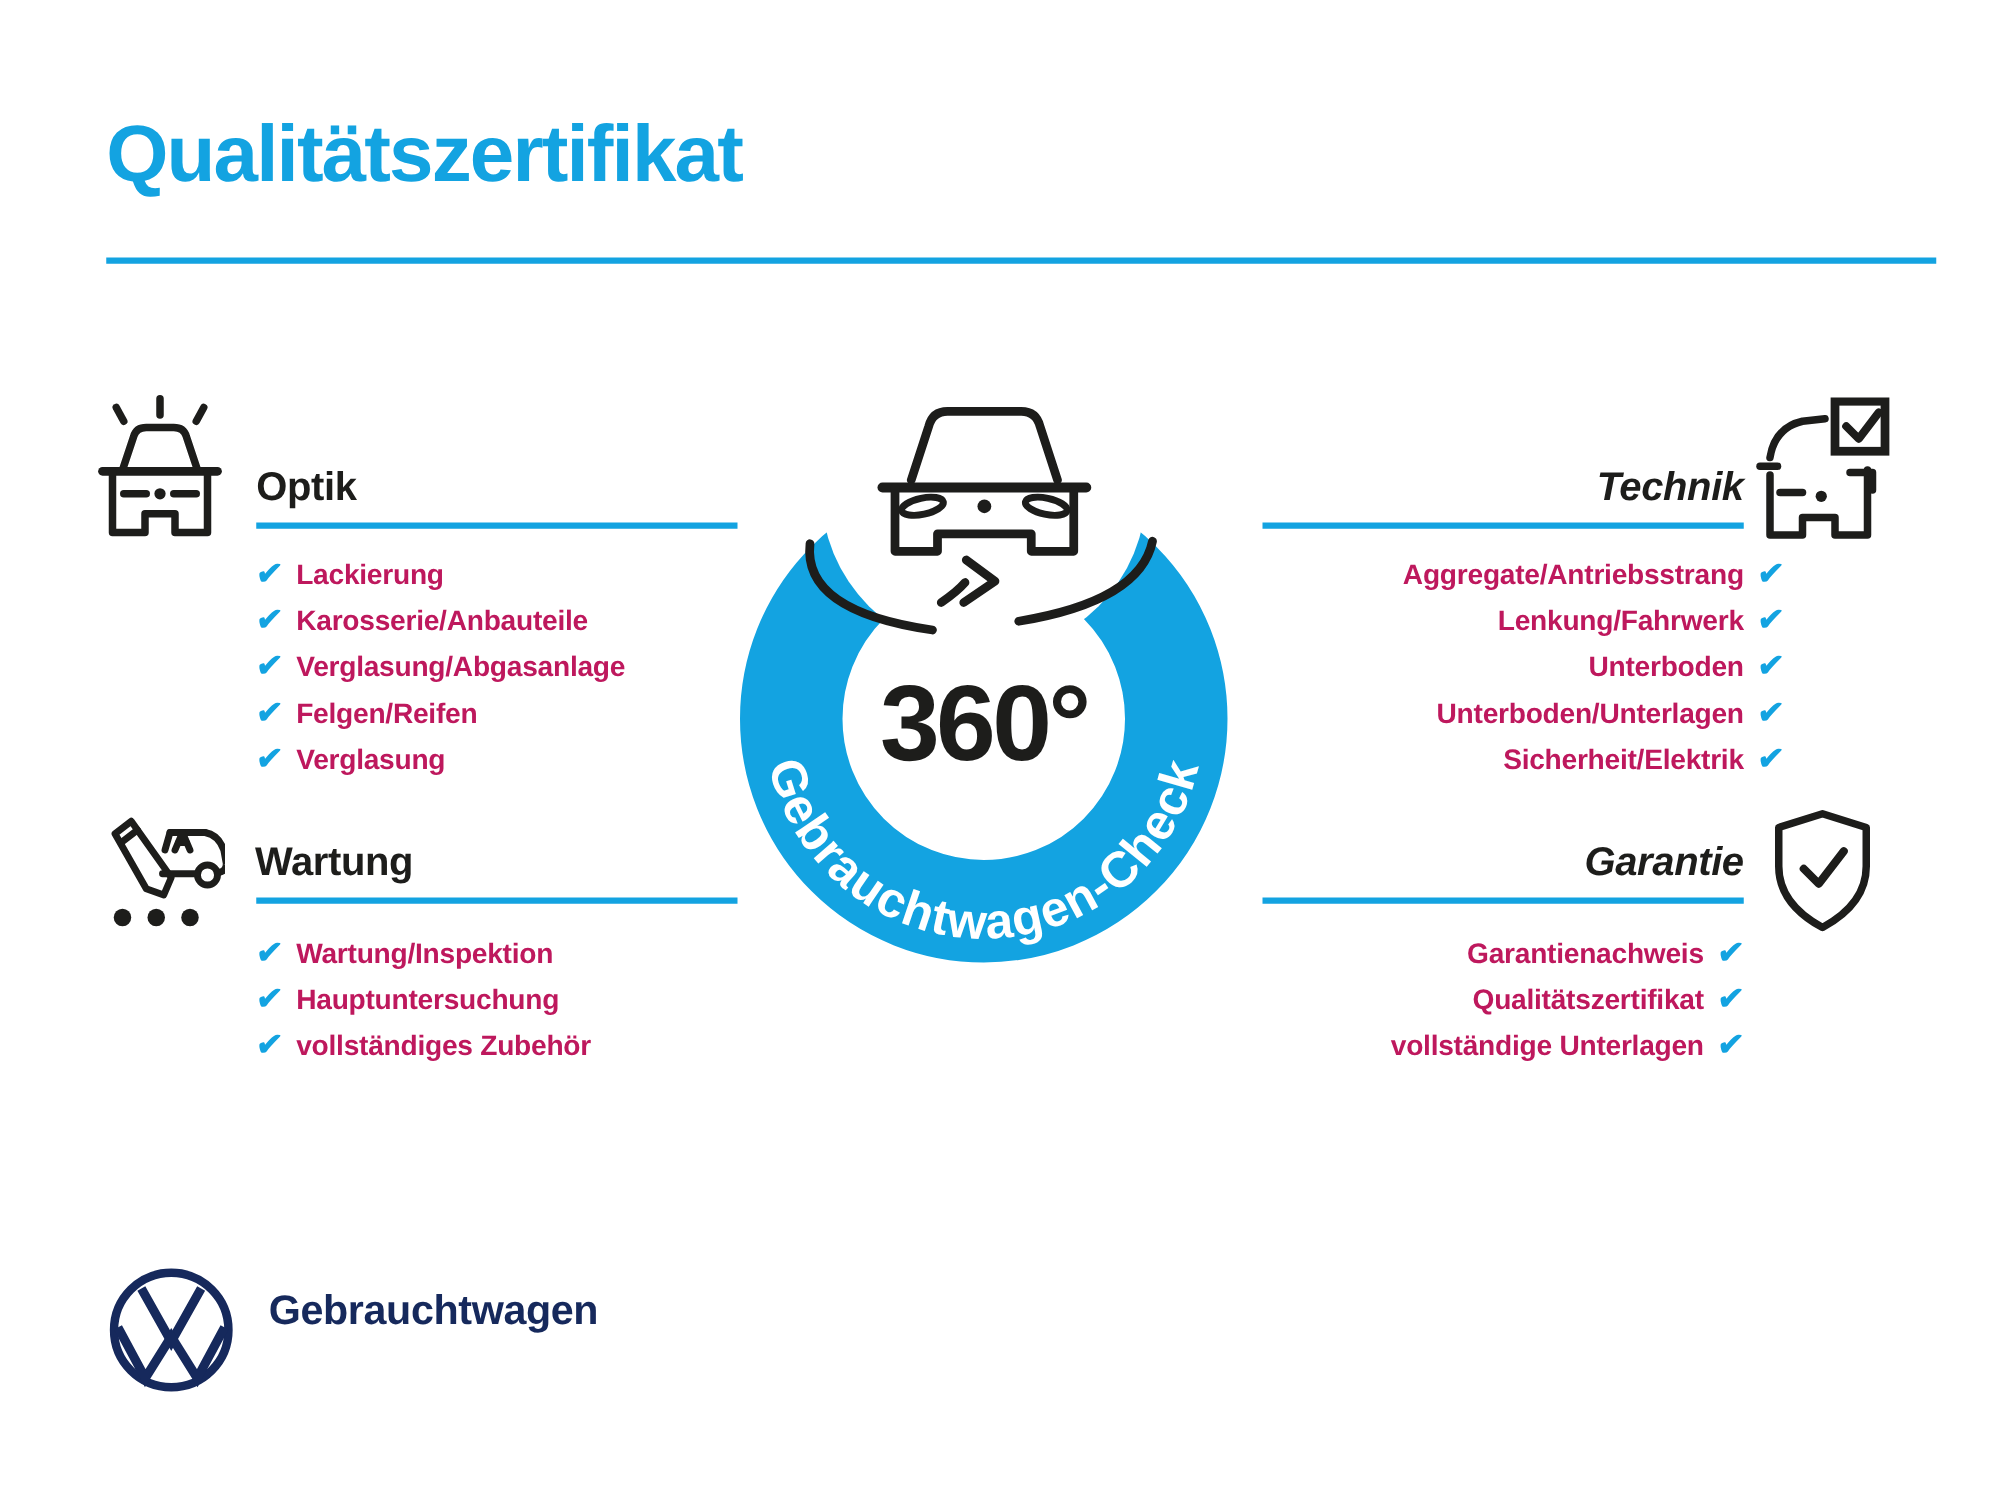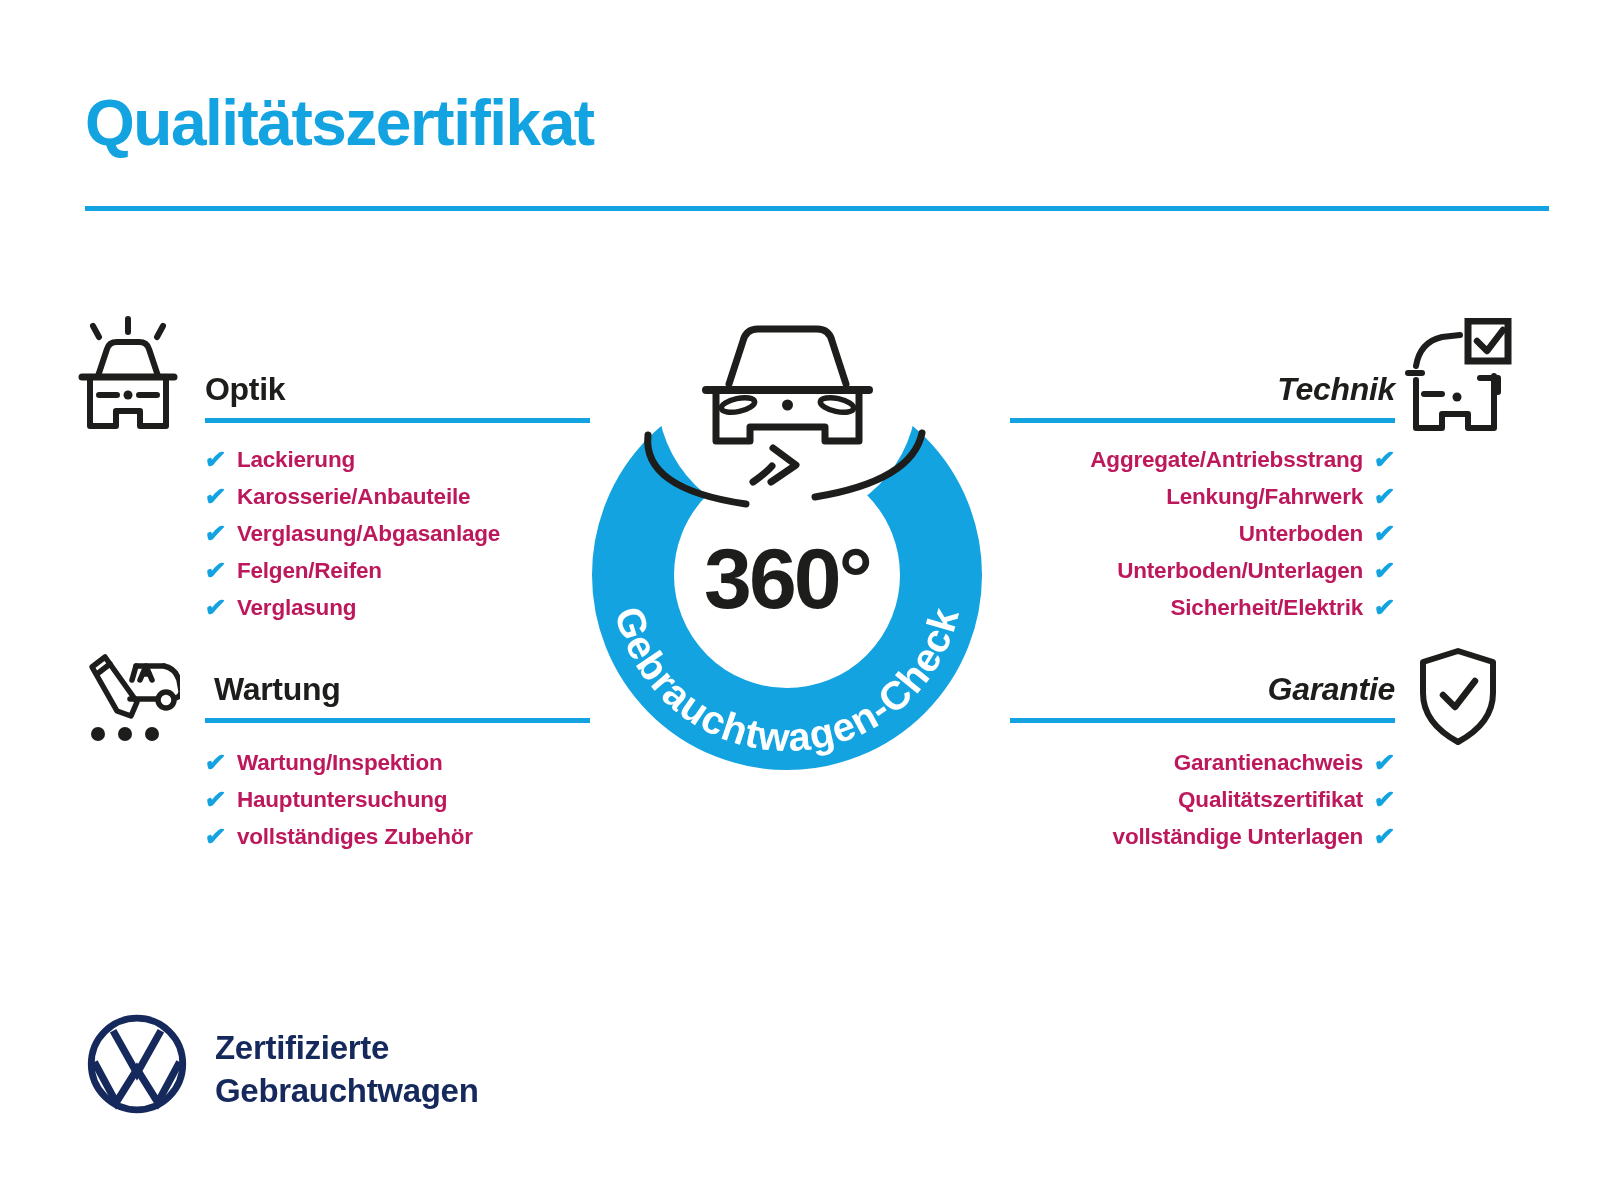--- a/index.html
+++ b/index.html
@@ -80,21 +80,21 @@
         <path d="M63,32 L69,32"></path>
       <circle cx="86" cy="58" r="8"></circle>
       <path d="M50,57 L77,57"></path>
     </g>
     <circle cx="18" cy="92" r="7" fill="#1d1d1b"></circle>
     <circle cx="45" cy="92" r="7" fill="#1d1d1b"></circle>
     <circle cx="72" cy="92" r="7" fill="#1d1d1b"></circle>
   </svg>
 </div>
 
-<div class="abs sec-title" style="left:214px;top:671px">Wartung</div>
+<div class="abs sec-title" style="left:204px;top:671px">Wartung</div>
 <div class="abs sec-rule" style="left:205px;top:718px"></div>
 <div class="abs list" style="left:205px;top:744px">
   <div class="row">
       <span class="chk">✔</span>
       <span class="li-label">Wartung/Inspektion</span>
     </div>
   <div class="row">
       <span class="chk">✔</span>
       <span class="li-label">Hauptuntersuchung</span>
     </div>
@@ -114,21 +114,21 @@
       <path d="M22,76 L40,76"></path>
     </g>
     <circle cx="55" cy="79" r="4.5" fill="#1d1d1b"></circle>
     <rect x="66" y="3" width="40" height="40" fill="#fff" stroke="#1d1d1b" stroke-width="7"></rect>
     <path d="M75,23 L85,33 L101,12" class="ink-stroke" stroke-width="6.5"></path>
   </svg>
 </div>
 
 <div class="abs sec-title w385 ta-r" style="left:1010px;top:371px">Technik</div>
 <div class="abs sec-rule" style="left:1010px;top:418px"></div>
-<div class="abs list right w385" style="left:1010px;top:441px">
+<div class="abs list right w385" style="left:1042px;top:441px">
   <div class="row">
       <span class="li-label">Aggregate/Antriebsstrang</span>
       <span class="chk">✔</span>
     </div>
   <div class="row">
       <span class="li-label">Lenkung/Fahrwerk</span>
       <span class="chk">✔</span>
     </div>
   <div class="row">
       <span class="li-label">Unterboden</span>
@@ -203,15 +203,14 @@
 </div>
 
 <div class="abs" style="left:85px;top:1012px">
   <svg width="104" height="104" viewBox="0 0 100 100">
     <circle cx="50" cy="50" r="44" fill="none" stroke="#16295c" stroke-width="6.5"></circle>
     <path d="M27,18 L50,59 L73,18" fill="none" stroke="#16295c" stroke-width="7"></path>
     <path d="M9,48 L30,87 L50,55 L70,87 L91,48" fill="none" stroke="#16295c" stroke-width="7"></path>
   </svg>
 </div>
 <div class="abs brand">
-  <div>Zertifizierte</div>
   <div>Gebrauchtwagen</div>
 </div>
 
 </body></html>

